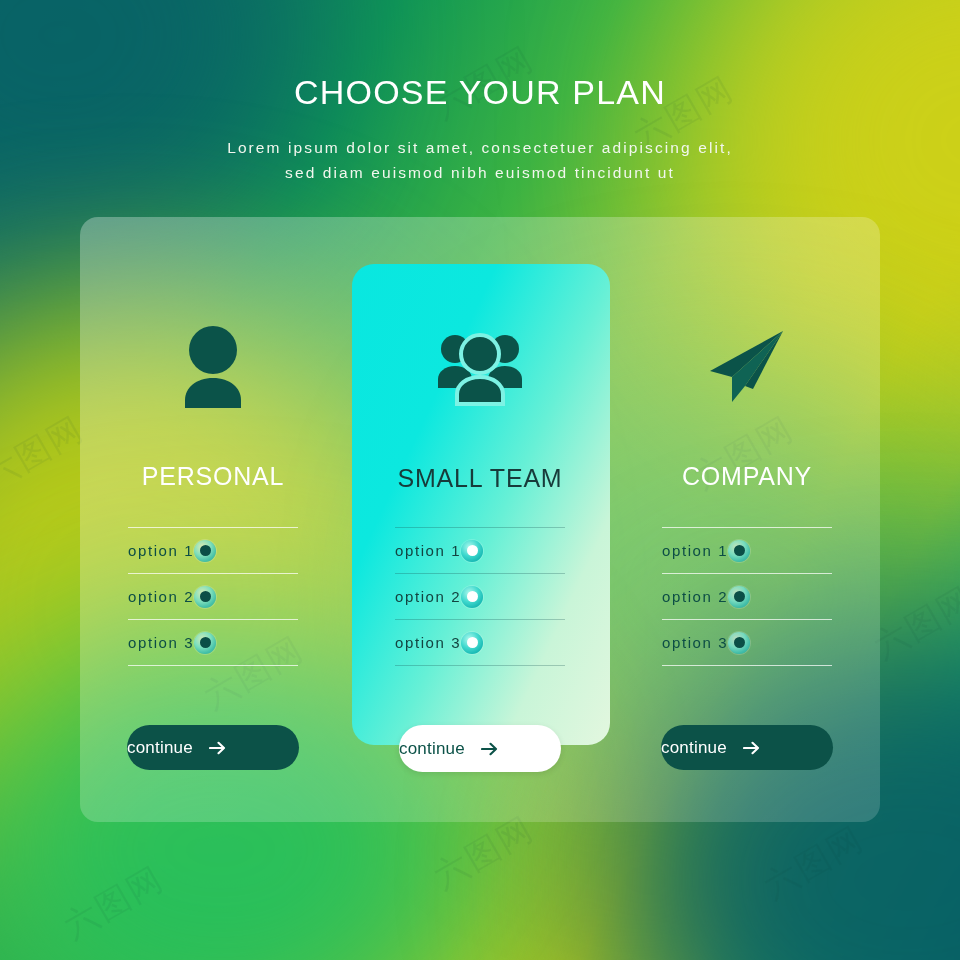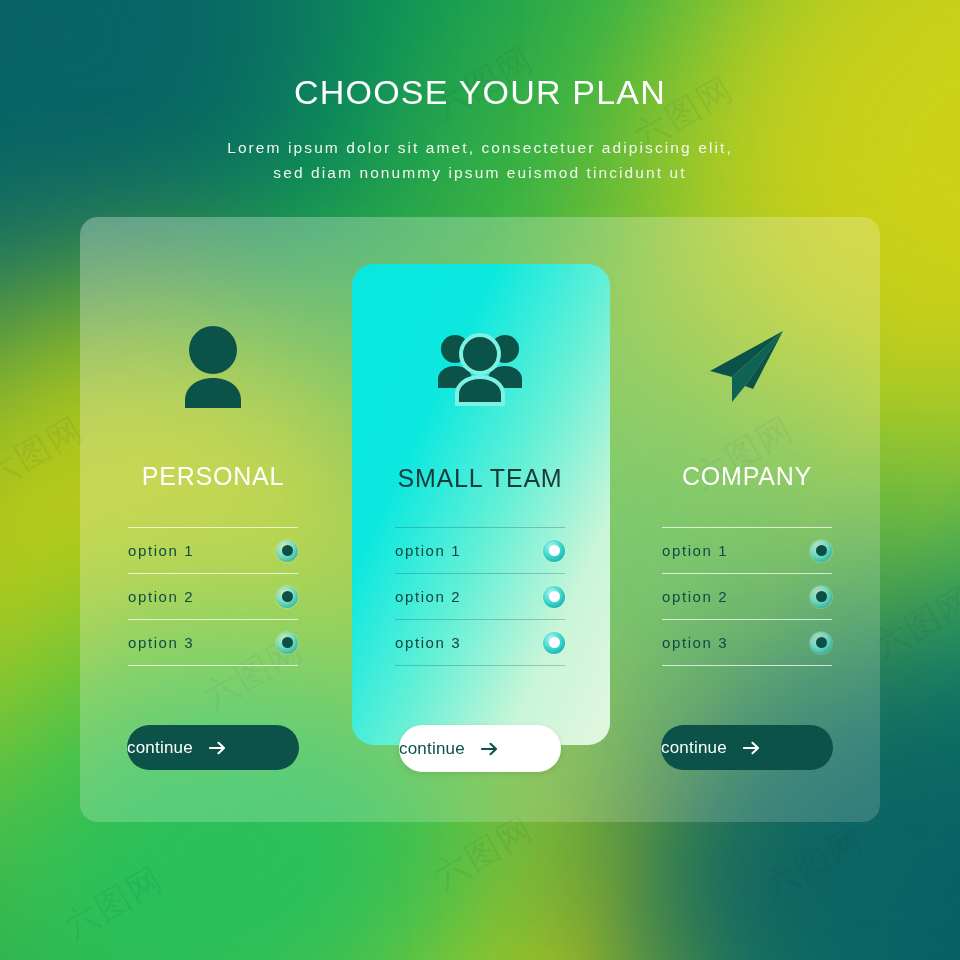--- a/index.html
+++ b/index.html
@@ -185,21 +185,20 @@
     left: 48px; top: 310px;
     width: 170px;
   }
   .featured .options { left: 48px; }
 
   .opt-row {
     position: relative;
     height: 45px;
     display: flex;
     align-items: center;
-    justify-content: space-between;
     border-top: 1px solid rgba(255,255,255,0.72);
   }
   .opt-row:last-child {
     border-bottom: 1px solid rgba(255,255,255,0.72);
   }
   .featured .opt-row { border-top-color: rgba(20,80,80,0.28); }
   .featured .opt-row:last-child { border-bottom-color: rgba(20,80,80,0.28); }
 
   .opt-label {
     font-size: 15px;
@@ -296,21 +295,21 @@
     <div class="wm" style="left:760px;  top:840px;">六图网</div>
     <div class="wm" style="left:430px;  top:60px;">六图网</div>
     <div class="wm" style="left:60px;   top:880px;">六图网</div>
     <div class="wm" style="left:870px;  top:600px;">六图网</div>
   </div>
 
   <div class="header">
     <h1 class="title">CHOOSE YOUR PLAN</h1>
     <p class="subtitle">
       <span>Lorem ipsum dolor sit amet, consectetuer adipiscing elit,</span><br>
-      <span>sed diam nonummy ipsum euismod tincidunt ut</span>
+      <span>sed diam euismod nibh euismod tincidunt ut</span>
     </p>
   </div>
 
   <div class="panel"></div>
 
   <div class="featured-card"></div>
 
   <div class="cols">
 
     <div class="col col-0">

